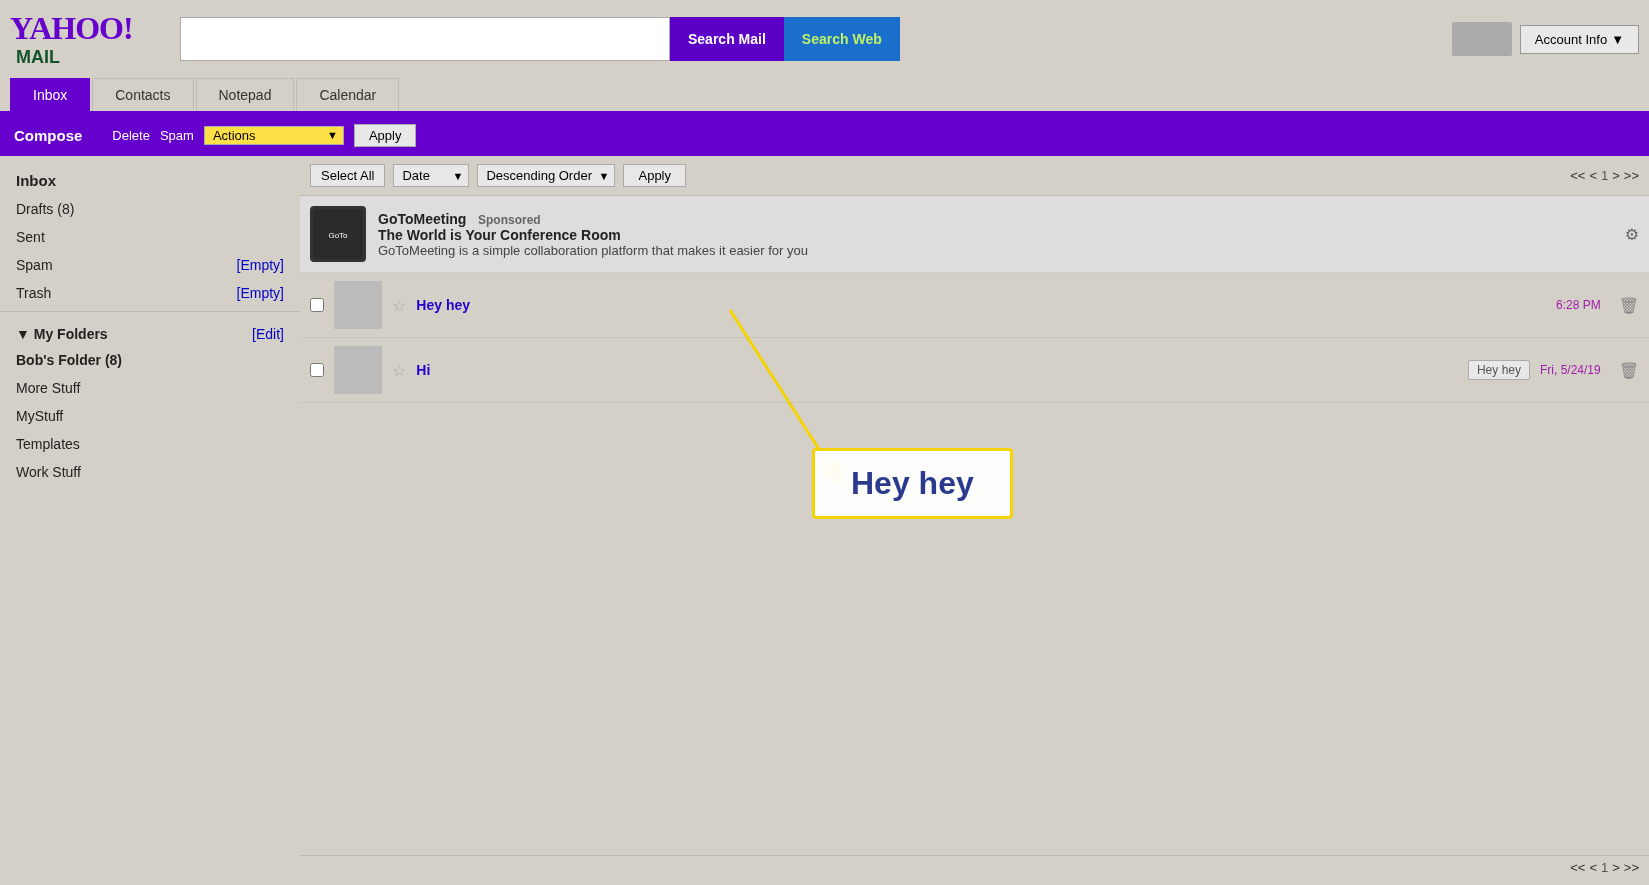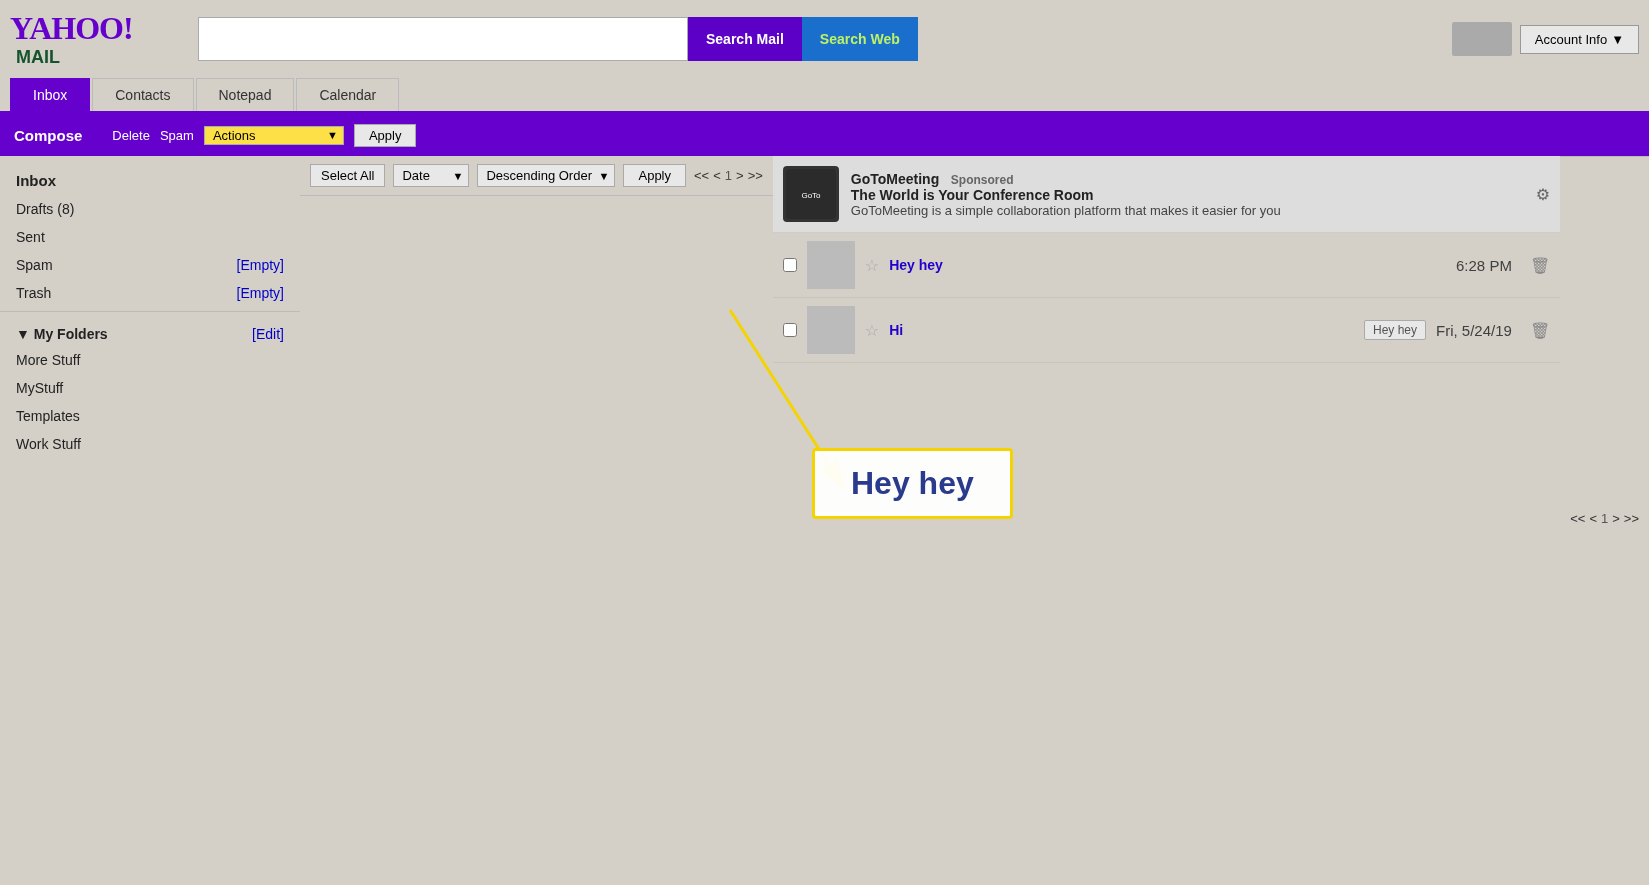--- a/index.html
+++ b/index.html
@@ -1,19 +1,19 @@
 <!DOCTYPE html>
 <html><head>
   <meta charset="utf-8">
   <style>
     * { margin: 0; padding: 0; box-sizing: border-box; }
     body { font-family: Arial, sans-serif; background: #d4d0c8; font-size: 13px; width: 1649px; min-height: 885px; overflow-x: hidden; }
 
     
-    #header { background: #d4d0c8; display: flex; align-items: center; padding: 8px 10px; height: 78px; gap: 28px; }
+    #header { background: #d4d0c8; display: flex; align-items: center; padding: 8px 10px; height: 78px; gap: 10px; }
     #logo-area { width: 160px; flex-shrink: 0; }
     #logo-yahoo { color: #6600cc; font-size: 32px; font-weight: bold; font-family: Georgia, serif; letter-spacing: -1px; }
     #logo-mail { color: #14532d; font-size: 18px; font-weight: bold; margin-left: 6px; }
     #search-area { display: flex; align-items: center; gap: 0; flex: 1; max-width: 800px; }
     #search-input { width: 490px; height: 44px; border: 1px solid #aaa; background: #fff; padding: 4px 8px; font-size: 14px; }
     #search-mail-btn { background: #5c00c7; color: #fff; border: none; height: 44px; padding: 0 18px; font-size: 14px; font-weight: bold; cursor: pointer; }
     #search-web-btn { background: #1a6fcc; color: #bef264; border: none; height: 44px; padding: 0 18px; font-size: 14px; font-weight: bold; cursor: pointer; }
     #header-right { margin-left: auto; display: flex; align-items: center; gap: 8px; }
     #header-avatar { width: 60px; height: 34px; background: #aaa; border-radius: 2px; }
     #account-info-btn { background: #e8e8e8; border: 1px solid #999; padding: 6px 14px; font-size: 13px; cursor: pointer; display: flex; align-items: center; gap: 4px; }
@@ -37,21 +37,21 @@
 
     
     #sidebar { width: 300px; flex-shrink: 0; background: #d4d0c8; padding: 10px 0; }
     .sidebar-item { padding: 6px 16px; font-size: 14px; cursor: pointer; color: #222; display: flex; justify-content: space-between; }
     .sidebar-item .label { }
     .sidebar-item .action { color: #0000cc; }
     .sidebar-section-title { padding: 10px 16px 4px 16px; font-size: 14px; font-weight: bold; color: #222; display: flex; justify-content: space-between; align-items: center; }
     .sidebar-divider { height: 1px; background: #bbb; margin: 4px 0; }
 
     
-    #content { flex: 1; background: #d4d0c8; display: flex; flex-direction: row; }
+    #content { flex: 1; background: #d4d0c8; display: flex; flex-direction: column; }
 
     
     #filter-bar { background: #d4d0c8; display: flex; align-items: center; padding: 6px 10px; gap: 8px; border-bottom: 1px solid #bbb; height: 40px; }
     #select-all-btn { background: #e8e8e8; border: 1px solid #aaa; padding: 3px 10px; font-size: 13px; cursor: pointer; }
     #date-select-wrapper { position: relative; display: inline-flex; align-items: center; }
     #date-select { background: #e8e8e8; border: 1px solid #aaa; padding: 3px 22px 3px 8px; font-size: 13px; cursor: pointer; appearance: none; }
     #order-select-wrapper { position: relative; display: inline-flex; align-items: center; }
     #order-select { background: #e8e8e8; border: 1px solid #aaa; padding: 3px 22px 3px 8px; font-size: 13px; cursor: pointer; appearance: none; }
     .select-arrow { position: absolute; right: 6px; pointer-events: none; font-size: 11px; }
     #filter-apply-btn { background: #e8e8e8; border: 1px solid #aaa; padding: 3px 14px; font-size: 13px; cursor: pointer; }
@@ -69,21 +69,21 @@
     #sponsored-tag { font-size: 12px; color: #666; font-weight: bold; }
     #sponsored-subject { font-size: 14px; font-weight: bold; color: #222; }
     #sponsored-preview { font-size: 13px; color: #444; }
 
     
     .email-row { display: flex; align-items: center; padding: 8px 10px; background: #d4d0c8; border-bottom: 1px solid #c8c4bc; gap: 10px; min-height: 56px; }
     .email-checkbox { width: 14px; height: 14px; cursor: pointer; }
     .email-avatar-placeholder { width: 48px; height: 48px; background: #bbb; flex-shrink: 0; }
     .email-star { color: #aaa; font-size: 16px; cursor: pointer; }
     .email-subject { flex: 1; font-size: 14px; color: #2200cc; font-weight: bold; cursor: pointer; }
-    .email-time { font-size: 15px; color: #404040; margin-left: auto; white-space: nowrap; }
+    .email-time { font-size: 12px; color: #a21caf; margin-left: auto; white-space: nowrap; }
     .email-delete { color: #888; font-size: 16px; cursor: pointer; margin-left: 8px; }
     .email-tooltip { background: #e8e8e8; border: 1px solid #aaa; padding: 2px 8px; font-size: 12px; color: #555; border-radius: 2px; }
 
     
     #annotation-overlay { position: fixed; top: 0; left: 0; width: 1649px; height: 885px; pointer-events: none; z-index: 1000; }
     .annotation-box { position: absolute; border: 3px solid #f5d300; background: rgba(255,255,255,0.95); padding: 10px 24px; font-size: 28px; font-weight: bold; color: #2a3a8c; border-radius: 4px; }
 
     #inbox-label { padding: 6px 16px; font-size: 15px; font-weight: bold; color: #222; }
 
     
@@ -158,20 +158,23 @@
       <span class="label">Trash</span>
       <span class="action">[Empty]</span>
     </div>
     <div class="sidebar-divider"></div>
     <div class="sidebar-section-title">
       <span>
         <span>▼ </span>
         <span>My Folders</span>
       </span>
       <span style="color:#0000cc;font-weight:normal;">[Edit]</span>
+    </div>
+    <div class="sidebar-item">
+      <span class="label" style="font-weight:bold;">Bob's Folder (8)</span>
     </div>
     <div class="sidebar-item">
       <span class="label">More Stuff</span>
     </div>
     <div class="sidebar-item">
       <span class="label">MyStuff</span>
     </div>
     <div class="sidebar-item">
       <span class="label">Templates</span>
     </div>

